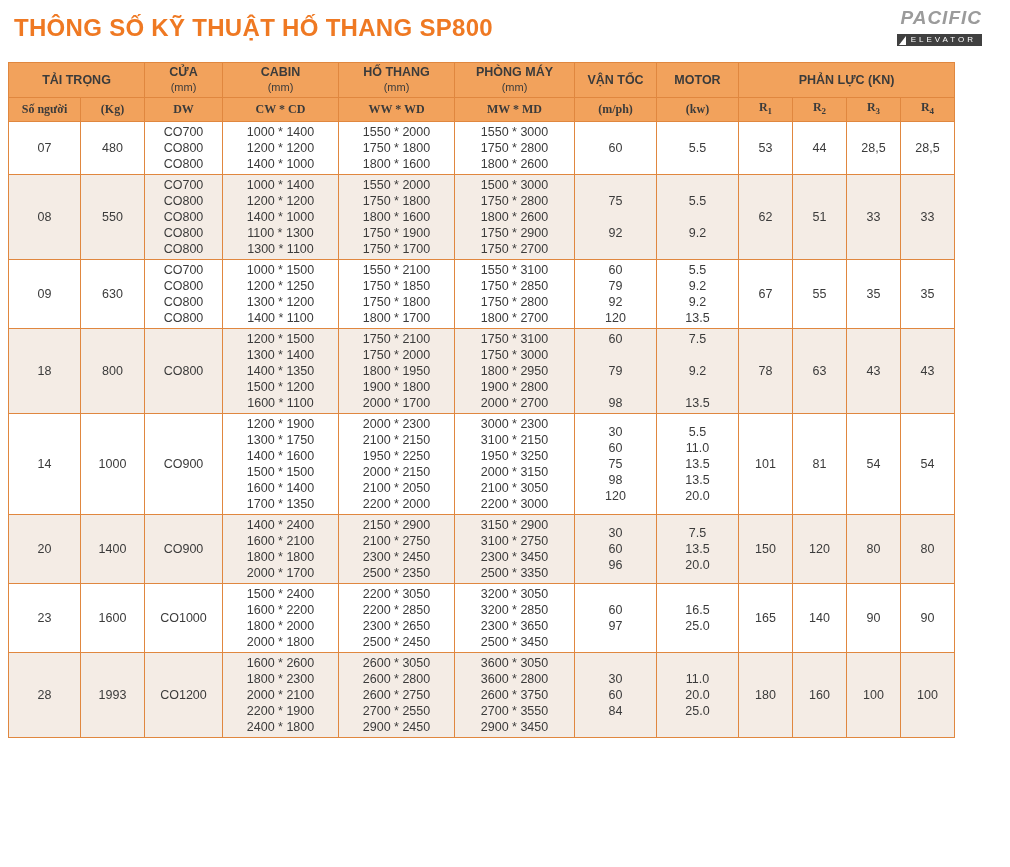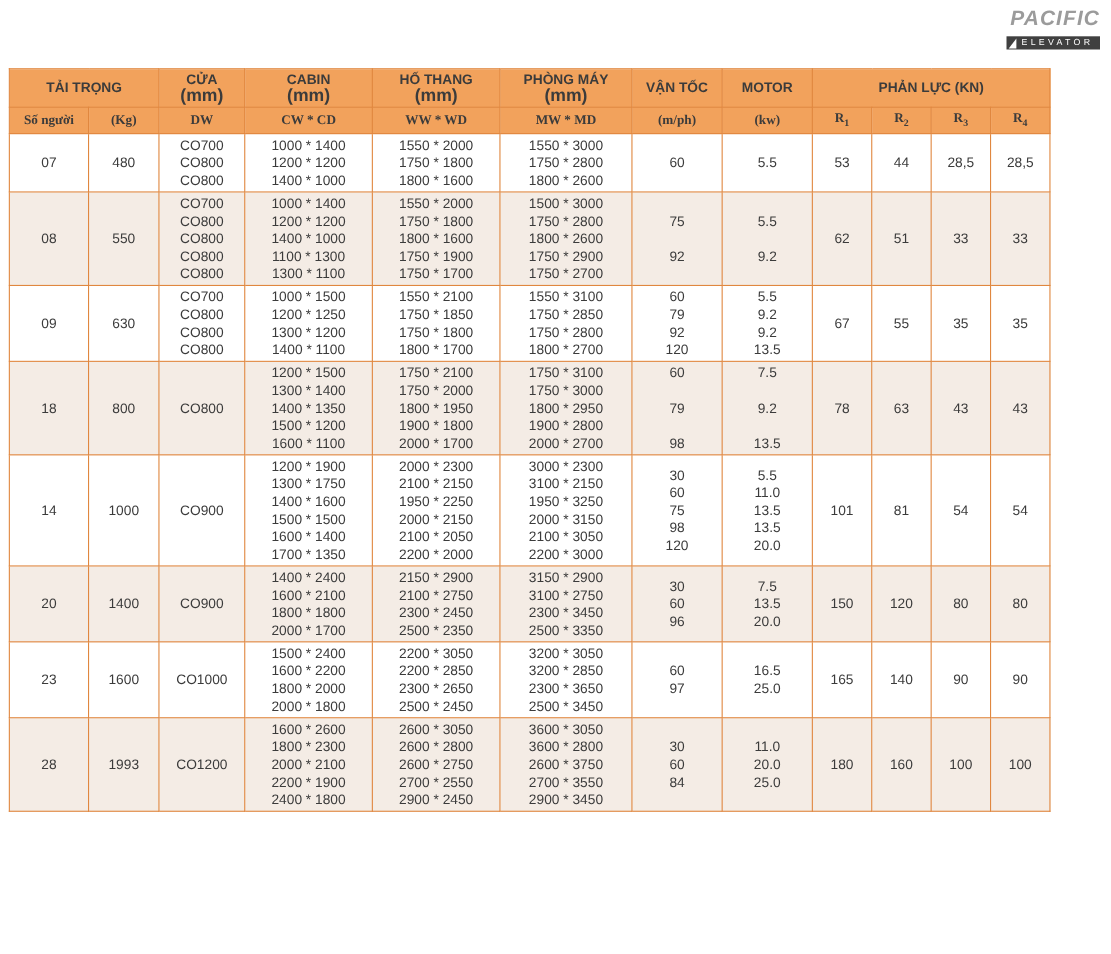--- a/index.html
+++ b/index.html
@@ -26,21 +26,21 @@
     left: 14px;
     top: 14px;
     font-size: 24px;
     font-weight: bold;
     color: #ef7923;
     letter-spacing: 0.3px;
     white-space: nowrap;
   }
   .logo {
     position: absolute;
-    right: 10px;
+    right: 28px;
     top: 8px;
     width: 124px;
     height: 38px;
     text-align: right;
   }
   .logo-word {
     font-size: 19px;
     font-weight: bold;
     font-style: italic;
     color: #9b9b9b;
@@ -83,22 +83,22 @@
     padding: 2px 1px;
   }
   thead th {
     background: #f2a25c;
     color: #ffffff;
     font-weight: bold;
     font-size: 12.5px;
     line-height: 15px;
   }
   thead th .sub {
-    font-weight: bold;
-    font-size: 16px;
+    font-weight: normal;
+    font-size: 11px;
     display: block;
   }
   thead tr.row2 th {
     height: 22px;
     font-size: 12px;
     font-family: Liberation Serif, serif;
   }
   tbody td {
     line-height: 16px;
   }
@@ -107,20 +107,21 @@
   .ml { white-space: pre-line; }
   sub { font-size: 9px; }
   .cw-col { font-size: 12.5px; }
 </style>
 </head>
 <body>
 
 <div class="page">
 
   <div class="header">
+    <div class="title">THÔNG SỐ KỸ THUẬT HỐ THANG SP800</div>
     <div class="logo">
       <div class="logo-word">PACIFIC</div>
       <div class="logo-sub">ELEVATOR</div>
     </div>
   </div>
 
   <table class="spec">
     <colgroup>
       <col style="width:72px">
       <col style="width:64px">

